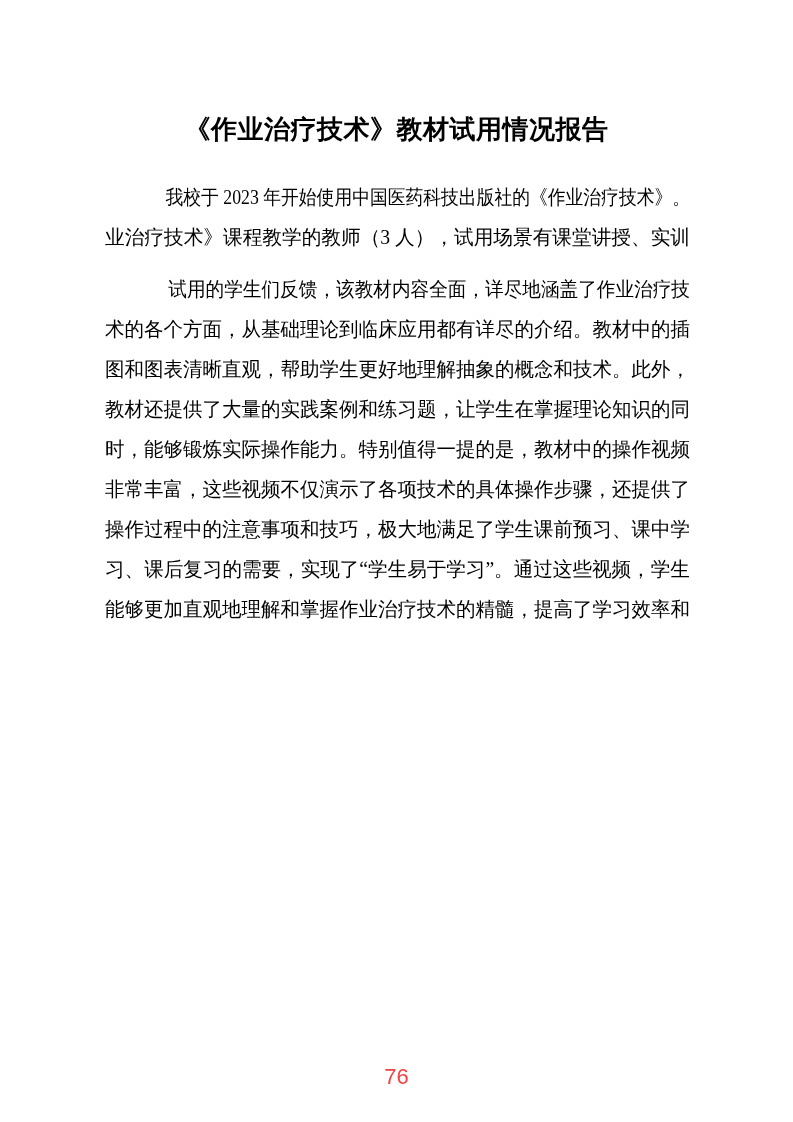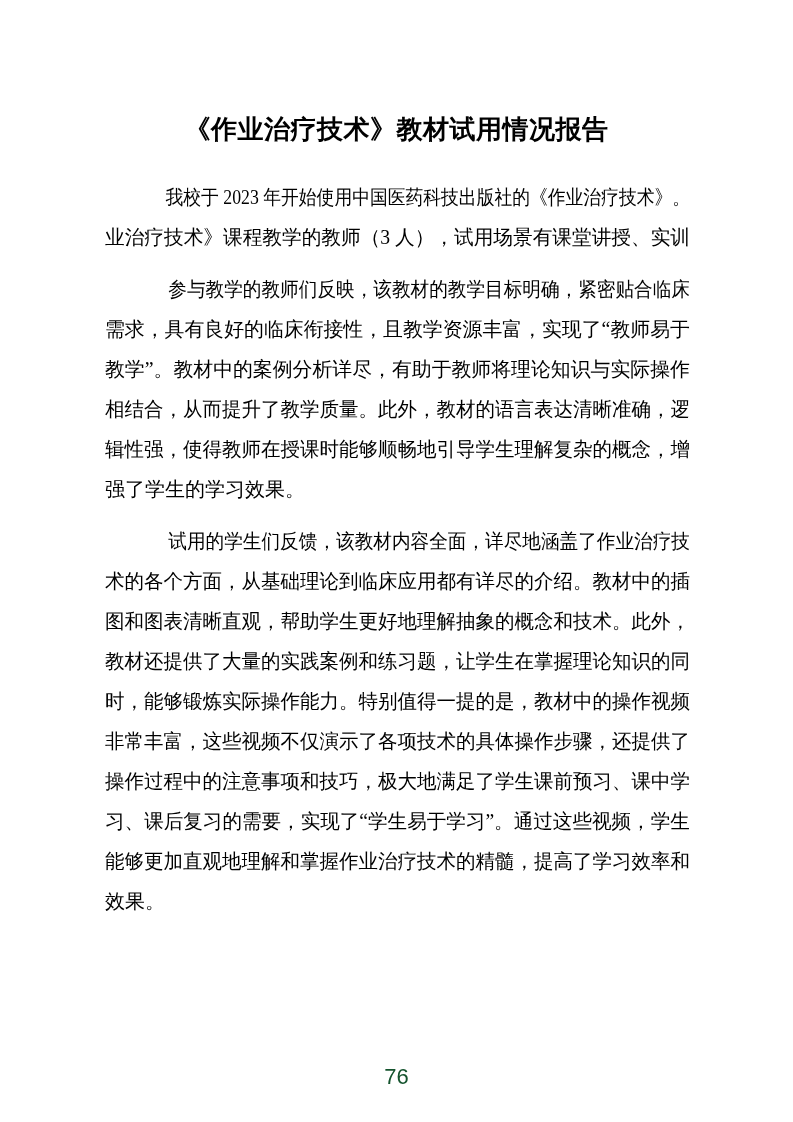--- a/index.html
+++ b/index.html
@@ -57,52 +57,43 @@
   .page-number {
     position: absolute;
     top: 1062px;
     left: 0;
     width: 793px;
     height: 30px;
     line-height: 30px;
     text-align: center;
     font-size: 22px;
     font-family: "Liberation Sans", "DejaVu Sans", sans-serif;
-    color: #14532d;
+    color: #ef4444;
   }
 </style>
 </head>
 <body>
 
 <div class="page">
 
   <h1 class="doc-title">《作业治疗技术》教材试用情况报告</h1>
 
   <div class="content" id="content">
       <div class="para">
         <div class="line first" style="transform: scaleX(0.8891); transform-origin: 0px 50%; text-align-last: left;">我校于 2023 年开始使用中国医药科技出版社的《作业治疗技术》。</div>
         <div class="line" style="transform: scaleX(0.9832); transform-origin: 0px 50%; text-align-last: left;">业治疗技术》课程教学的教师（3 人），试用场景有课堂讲授、实训</div>
       </div>
       <div class="para">
-        <div class="line first" style="transform: scaleX(0.9315); transform-origin: 0px 50%; text-align-last: left;">参与教学的教师们反映，该教材的教学目标明确，紧密贴合临床</div>
-        <div class="line" style="transform: scaleX(0.9932); transform-origin: 0px 50%; text-align-last: left;">需求，具有良好的临床衔接性，且教学资源丰富，实现了“教师易于</div>
-        <div class="line" style="transform: scaleX(0.9932); transform-origin: 0px 50%; text-align-last: left;">教学”。教材中的案例分析详尽，有助于教师将理论知识与实际操作</div>
-        <div class="line" style="transform: scaleX(0.975); transform-origin: 0px 50%; text-align-last: left;">相结合，从而提升了教学质量。此外，教材的语言表达清晰准确，逻</div>
-        <div class="line" style="transform: scaleX(0.975); transform-origin: 0px 50%; text-align-last: left;">辑性强，使得教师在授课时能够顺畅地引导学生理解复杂的概念，增</div>
-        <div class="line last">强了学生的学习效果。</div>
-      </div>
-      <div class="para">
         <div class="line first" style="transform: scaleX(0.9315); transform-origin: 0px 50%; text-align-last: left;">试用的学生们反馈，该教材内容全面，详尽地涵盖了作业治疗技</div>
         <div class="line" style="transform: scaleX(0.975); transform-origin: 0px 50%; text-align-last: left;">术的各个方面，从基础理论到临床应用都有详尽的介绍。教材中的插</div>
         <div class="line" style="transform: scaleX(0.975); transform-origin: 0px 50%; text-align-last: left;">图和图表清晰直观，帮助学生更好地理解抽象的概念和技术。此外，</div>
         <div class="line" style="transform: scaleX(0.975); transform-origin: 0px 50%; text-align-last: left;">教材还提供了大量的实践案例和练习题，让学生在掌握理论知识的同</div>
         <div class="line" style="transform: scaleX(0.975); transform-origin: 0px 50%; text-align-last: left;">时，能够锻炼实际操作能力。特别值得一提的是，教材中的操作视频</div>
         <div class="line" style="transform: scaleX(0.975); transform-origin: 0px 50%; text-align-last: left;">非常丰富，这些视频不仅演示了各项技术的具体操作步骤，还提供了</div>
         <div class="line" style="transform: scaleX(0.975); transform-origin: 0px 50%; text-align-last: left;">操作过程中的注意事项和技巧，极大地满足了学生课前预习、课中学</div>
         <div class="line" style="transform: scaleX(0.9783); transform-origin: 0px 50%; text-align-last: left;">习、课后复习的需要，实现了“学生易于学习”。通过这些视频，学生</div>
         <div class="line" style="transform: scaleX(0.975); transform-origin: 0px 50%; text-align-last: left;">能够更加直观地理解和掌握作业治疗技术的精髓，提高了学习效率和</div>
-        <div class="line last">效果。</div>
       </div>
     </div>
 
   <div class="page-number">76</div>
 
 </div>
 
 </body></html>

